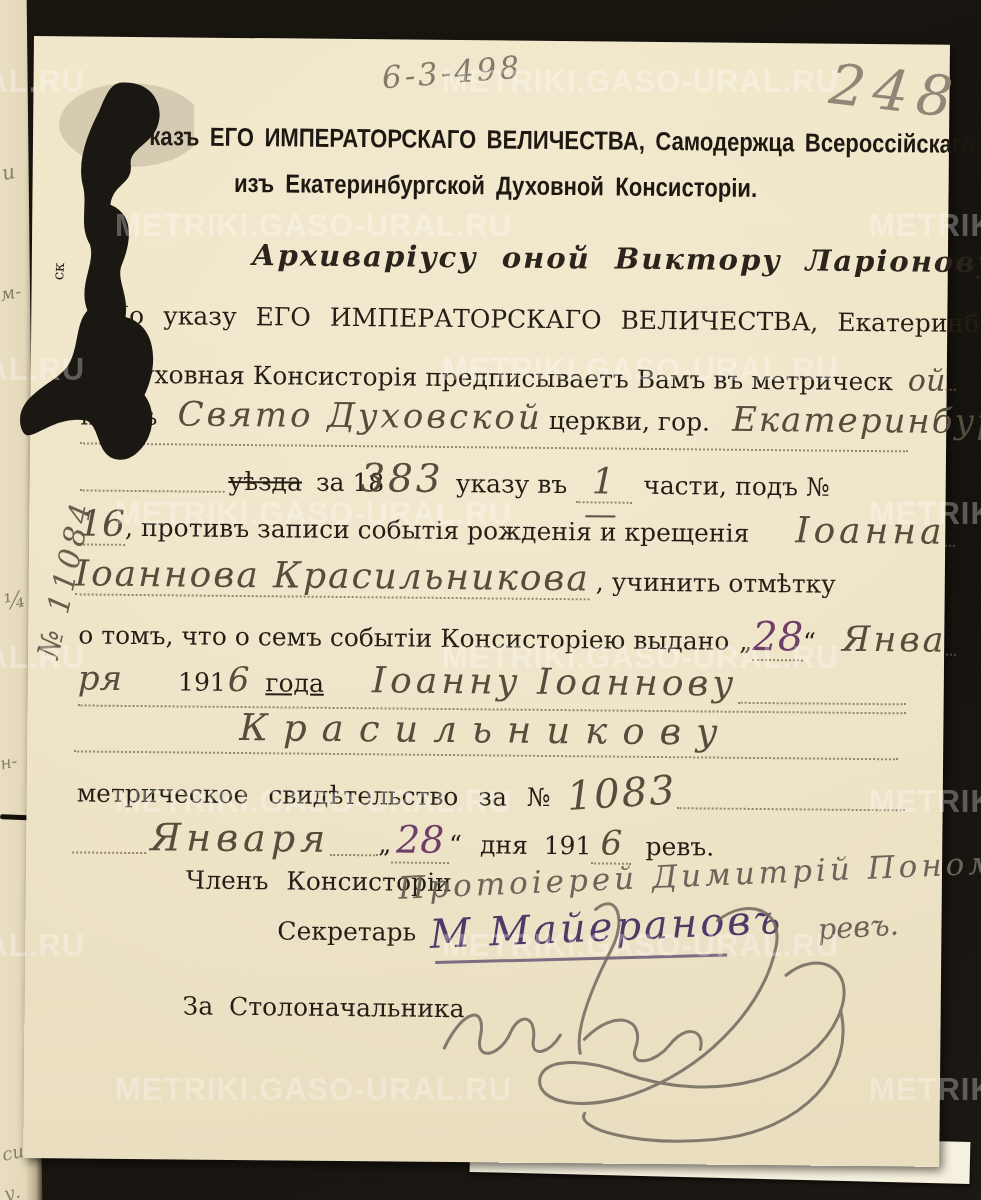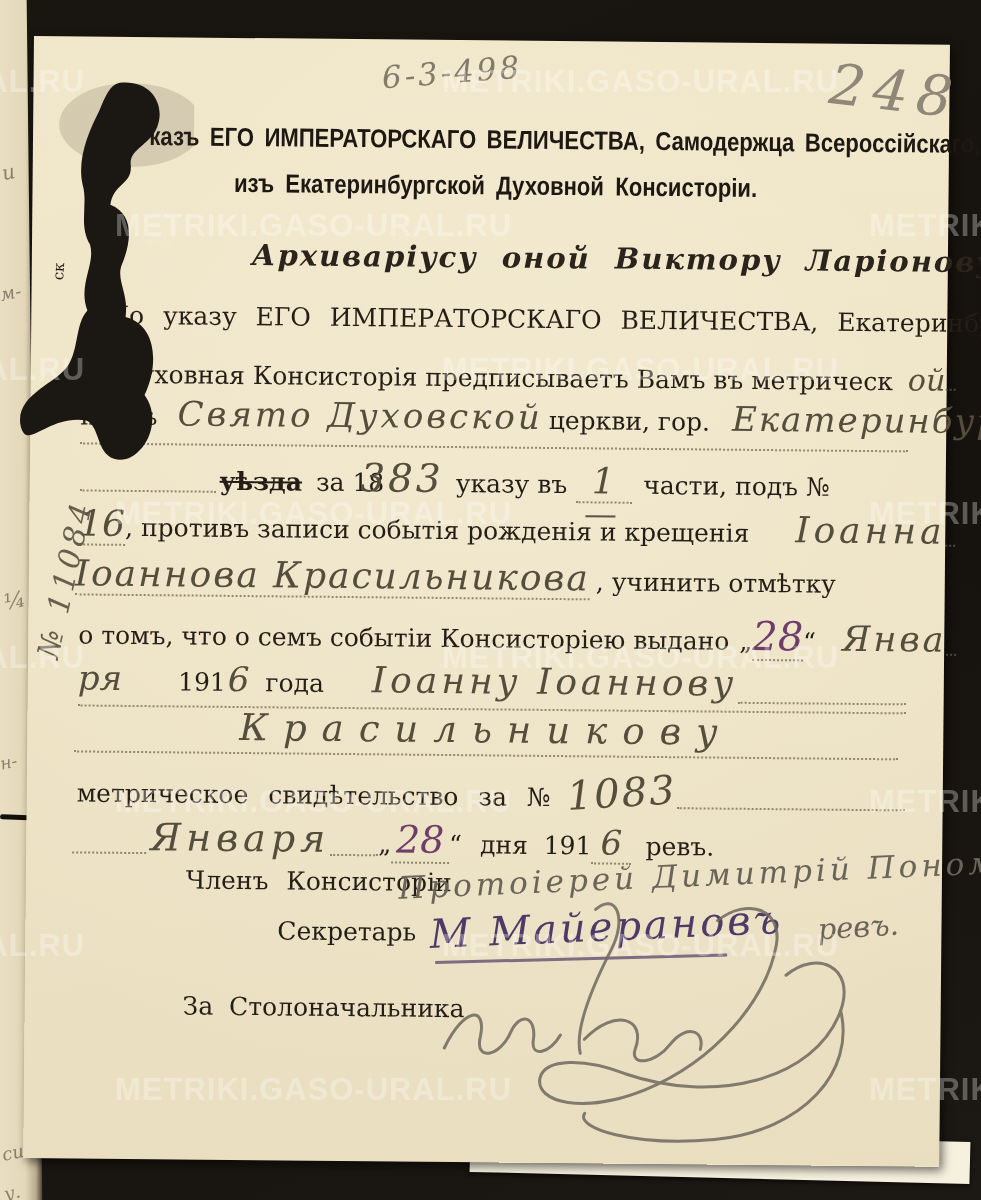--- a/index.html
+++ b/index.html
@@ -29,21 +29,21 @@
   }
   .abs{position:absolute;white-space:nowrap;}
   .print{color:#241e16;font-size:25px;}
   .title{font-family:"Liberation Sans",sans-serif;font-weight:bold;color:#1d1812;}
   .hand{font-style:italic;color:#564e3d;}
   .purple{color:#6e3e69;}
   .pencil{font-style:italic;color:#827b6b;}
   .row{display:flex;align-items:baseline;}
   .dotfill{flex:1;border-bottom:2px dotted rgba(108,94,70,.7);align-self:flex-end;margin-bottom:7px;min-width:10px;}
   .dotu{border-bottom:2px dotted rgba(108,94,70,.7);}
-  .strike{text-decoration:line-through;text-decoration-thickness:2px;font-weight:bold;}
+  .strike{text-decoration:line-through;text-decoration-thickness:2px;}
   
   .wm{
     position:absolute;z-index:60;pointer-events:none;
     font-family:"Liberation Sans",sans-serif;font-weight:bold;font-size:31px;letter-spacing:1px;
     color:rgba(255,255,255,.30);white-space:nowrap;
   }
 </style>
 </head>
 <body>
 
@@ -132,21 +132,21 @@
       <span class="print">“</span>
       <span class="hand" style="font-size:35px;letter-spacing:3px;margin-left:26px;">Янва</span>
       <span class="dotfill"></span>
     </div>
 
     <div class="abs row dotu" style="left:50px;top:620px;width:828px;height:48px;">
       <span class="hand" style="font-size:34px;">ря</span>
       <span style="width:56px;"></span>
       <span class="print">191</span>
       <span class="hand" style="font-size:34px;margin-left:2px;">6</span>
-      <span class="print" style="margin-left:16px;">года</span>
+      <span class="print" style="margin-left:16px;text-decoration:underline;">года</span>
       <span class="hand" style="font-size:36px;letter-spacing:4px;margin-left:48px;">Іоанну Іоаннову</span>
       <span class="dotfill"></span>
     </div>
 
     <div class="abs hand" style="left:212px;top:668px;font-size:37px;letter-spacing:15px;">Красильникову</div>
     <div class="abs dotu" style="left:47px;top:688px;width:824px;height:26px;"></div>
 
     <div class="abs row" style="left:50px;top:728px;width:828px;">
       <span class="print" style="word-spacing:12px;">метрическое свидѣтельство за №</span>
       <span class="hand" style="font-size:40px;letter-spacing:2px;margin-left:16px;transform:rotate(-4deg);display:inline-block;">1083</span>

